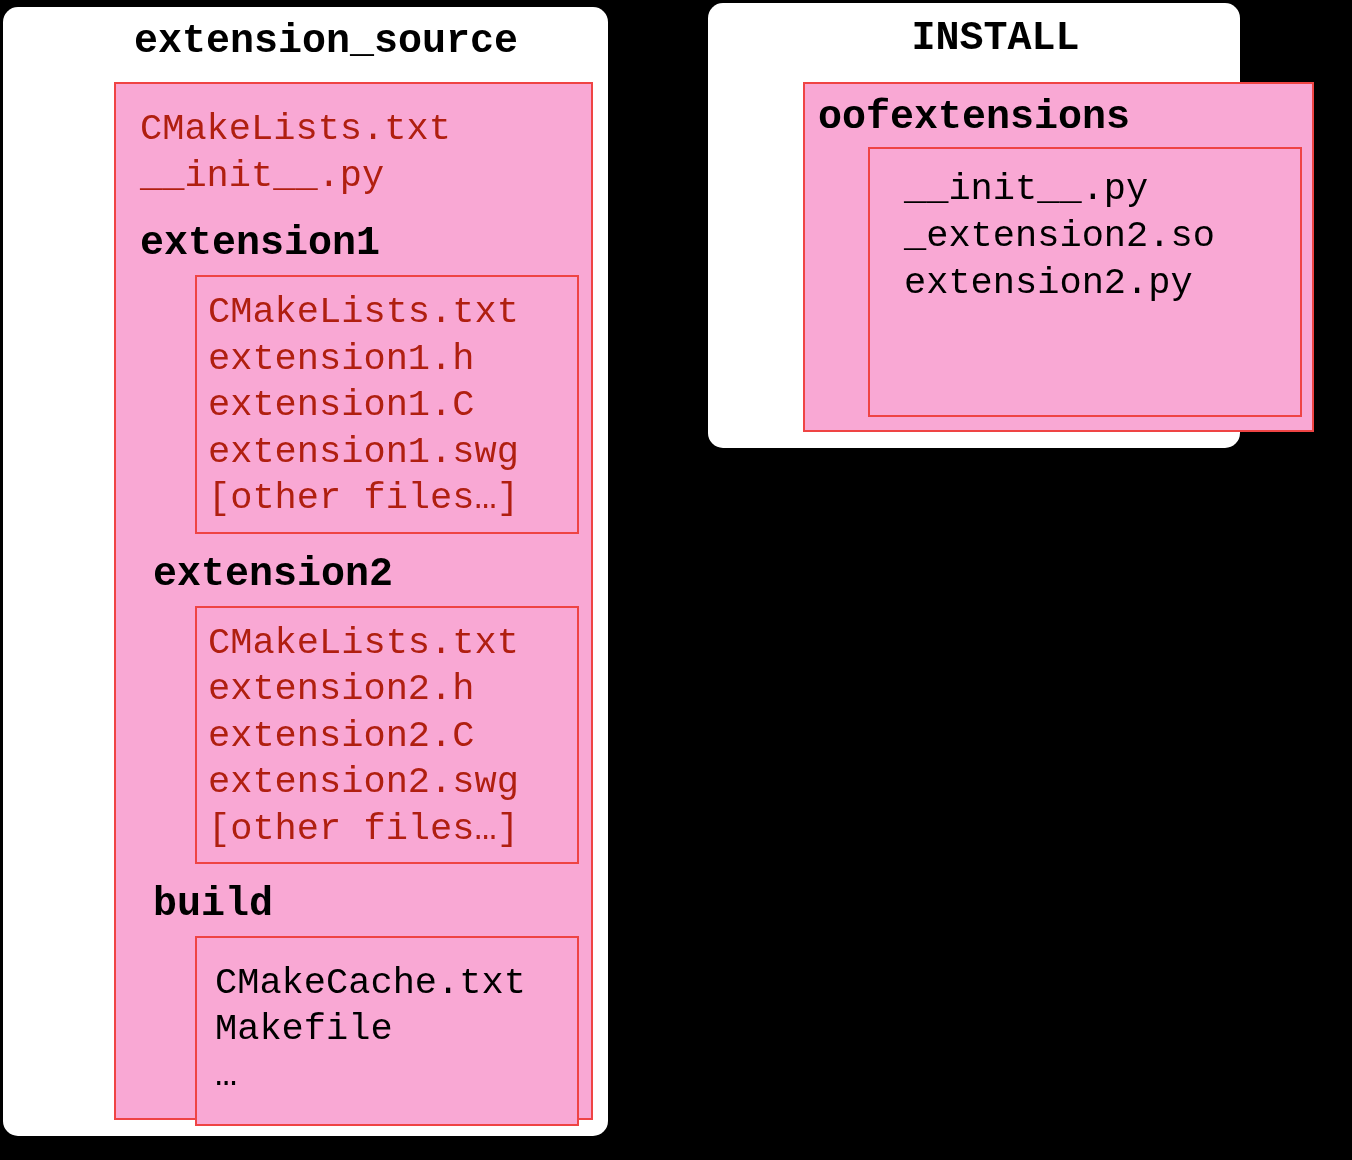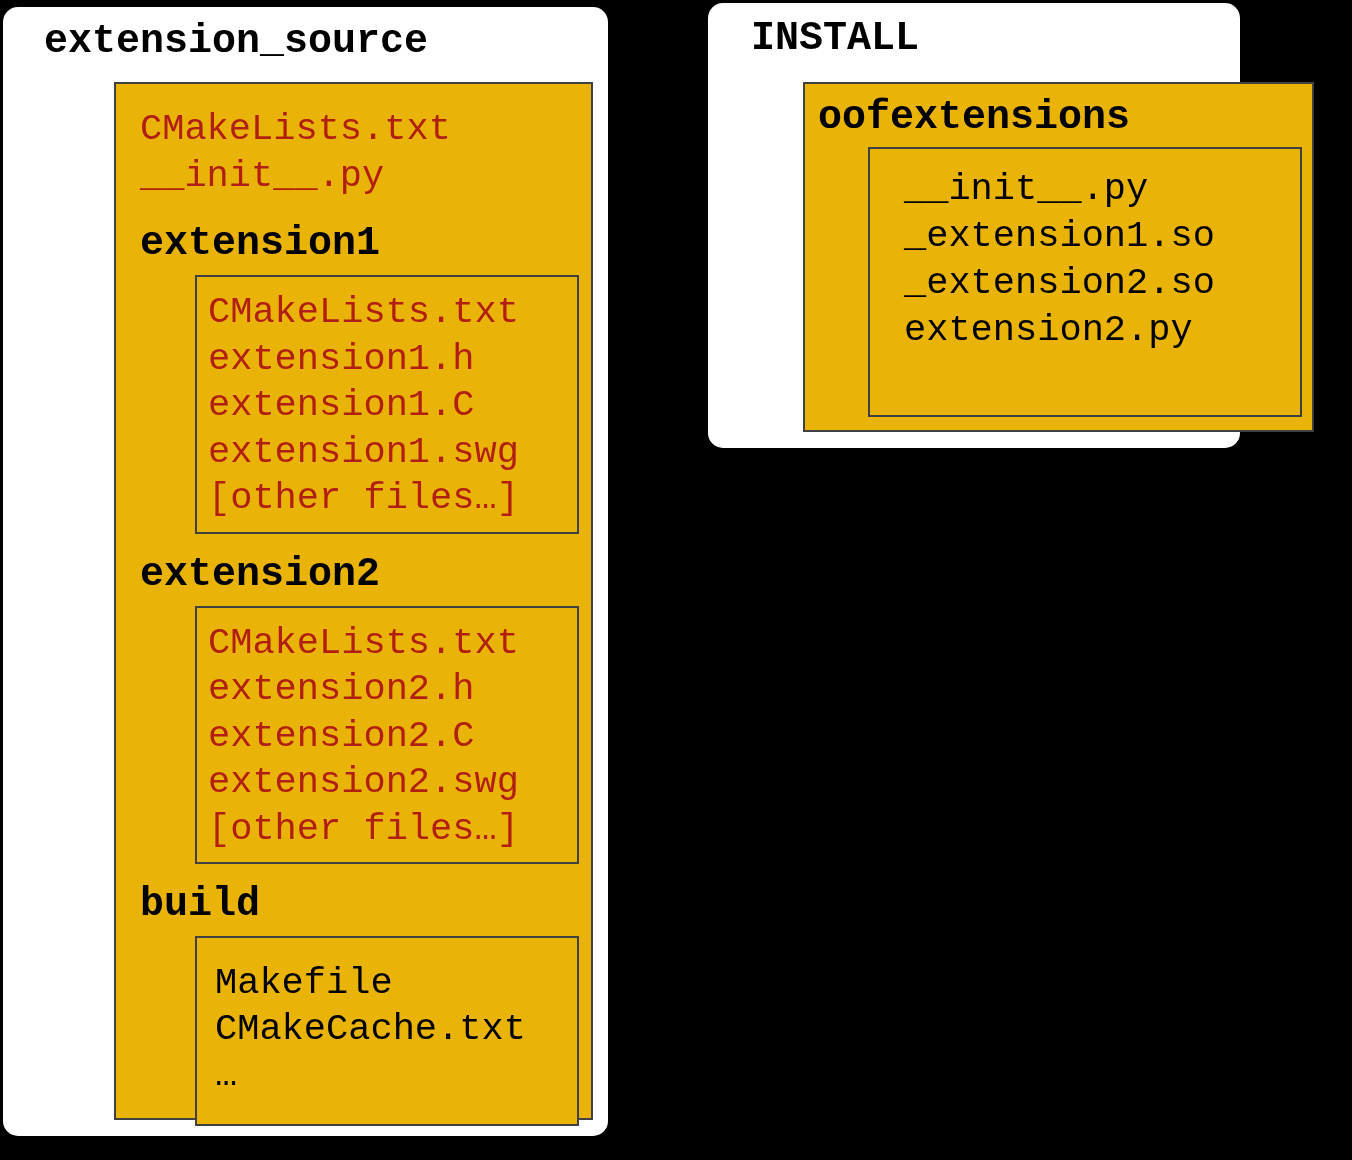--- a/index.html
+++ b/index.html
@@ -17,27 +17,28 @@
   }
   #left-panel  { left:3px;   top:7px; width:605px; height:1129px; }
   #right-panel { left:708px; top:3px; width:532px; height:445px;  }
 
   .panel-title {
     font-weight:bold;
     font-size:40px;
     line-height:44px;
     color:#000000;
     white-space:pre;
+    text-align:center;
   }
   #left-panel  > .panel-title { margin:13px 0 0 41px; }
   #right-panel > .panel-title { margin:14px 0 0 43px; }
 
   .box {
-    border:2px solid #404040;
-    background:#eab308;
+    border:2px solid #ef4444;
+    background:#f9a8d4;
     box-sizing:border-box;
   }
 
   
   #source-box {
     position:absolute;
     left:111px; top:75px;
     width:479px; height:1038px;
     padding:22px 0 0 24px;
   }
@@ -50,21 +51,21 @@
   .red .file-line { color:var(--file-red,#b01f10); }
 
   .dir-heading {
     font-weight:bold;
     font-size:40px;
     line-height:44px;
     color:#000000;
     margin-top:22px;
     white-space:pre;
   }
-  .dir-heading.later { margin-top:19px; }
+  .dir-heading.later { margin-top:19px;margin-left:13px; }
 
   .filebox {
     margin-left:55px;
     margin-top:9px;
     width:384px;
     padding:12px 0 10px 11px;
   }
   .filebox .file-line { line-height:46.5px; }
 
   .filebox.build {
@@ -114,34 +115,33 @@
     <div class="box filebox red">
         <div class="file-line">CMakeLists.txt</div>
         <div class="file-line">extension2.h</div>
         <div class="file-line">extension2.C</div>
         <div class="file-line">extension2.swg</div>
         <div class="file-line">[other files…]</div>
       </div>
 
     <div class="dir-heading later">build</div>
     <div class="box filebox build">
+        <div class="file-line">CMakeCache.txt</div>
         <div class="file-line">Makefile</div>
-        <div class="file-line">CMakeCache.txt</div>
         <div class="file-line">…</div>
       </div>
 
   </div>
 </section>
 
 <section class="panel" id="right-panel">
   <div class="panel-title">INSTALL</div>
 
   <div class="box" id="install-box">
     <div class="dir-heading" style="margin-top:12px">oofextensions</div>
 
     <div class="box" id="install-files">
         <div class="file-line">__init__.py</div>
-        <div class="file-line">_extension1.so</div>
         <div class="file-line">_extension2.so</div>
         <div class="file-line">extension2.py</div>
       </div>
   </div>
 </section>
 
 </body></html>

